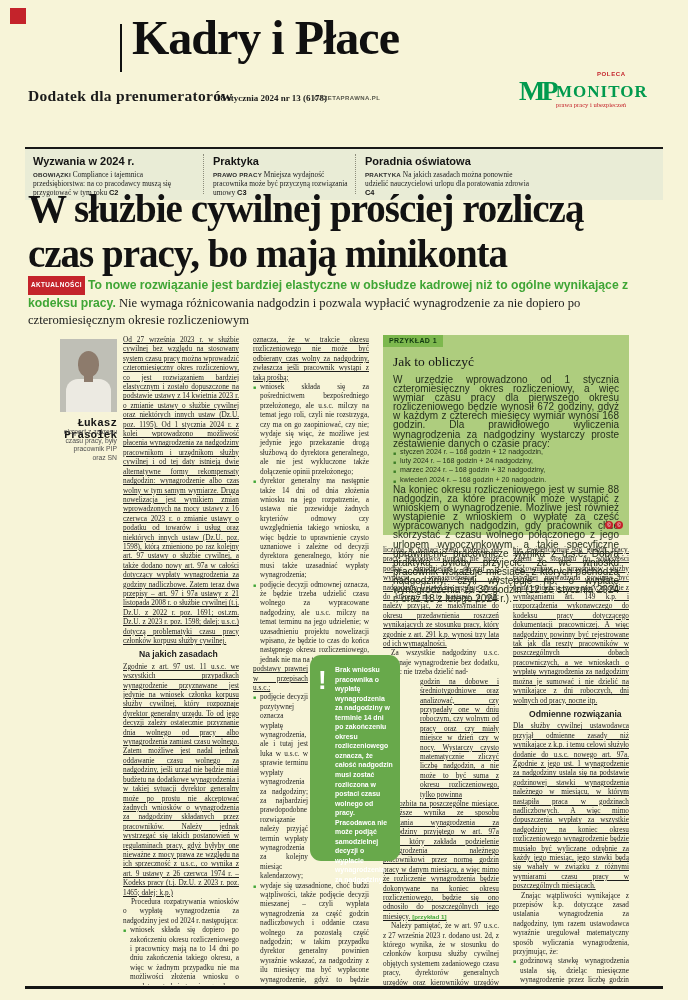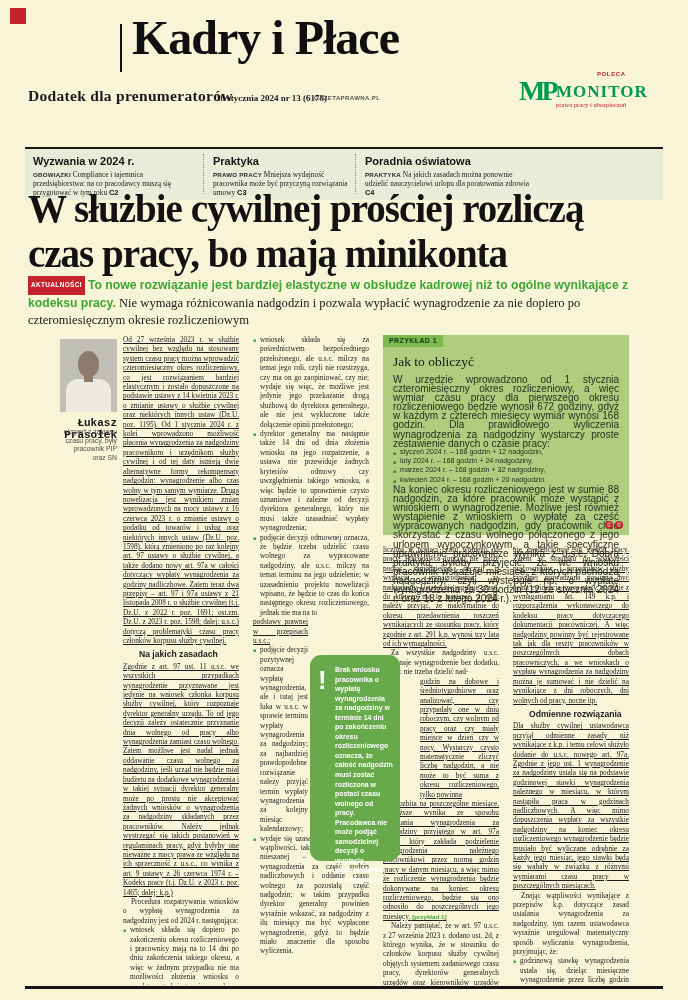--- a/index.html
+++ b/index.html
@@ -132,20 +132,21 @@
 
   <div class="col c1">
     <p class="noind">Od 27 września 2023 r. w służbie cywilnej bez względu na stosowany system czasu pracy można wprowadzić czteromiesięczny okres rozliczeniowy, co jest rozwiązaniem bardziej elastycznym i zostało dopuszczone na podstawie ustawy z 14 kwietnia 2023 r. o zmianie ustawy o służbie cywilnej oraz niektórych innych ustaw (Dz.U. poz. 1195). Od 1 stycznia 2024 r. z kolei wprowadzono możliwość płacenia wynagrodzenia za nadgodziny pracownikom i urzędnikom służby cywilnej i od tej daty istnieją dwie alternatywne formy rekompensaty nadgodzin: wynagrodzenie albo czas wolny w tym samym wymiarze. Druga nowelizacja jest wynikiem zmian wprowadzonych na mocy ustawy z 16 czerwca 2023 r. o zmianie ustawy o podatku od towarów i usług oraz niektórych innych ustaw (Dz.U. poz. 1598), którą zmieniono po raz kolejny art. 97 ustawy o służbie cywilnej, a także dodano nowy art. 97a w całości dotyczący wypłaty wynagrodzenia za godziny nadliczbowe. Zatem teraz dwa przepisy – art. 97 i 97a ustawy z 21 listopada 2008 r. o służbie cywilnej (t.j. Dz.U. z 2022 r. poz. 1691; ost.zm. Dz.U. z 2023 r. poz. 1598; dalej: u.s.c.) dotyczą problematyki czasu pracy członków korpusu służby cywilnej.</p>
     <div class="subhead">Na jakich zasadach</div>
     <p class="noind">Zgodnie z art. 97 ust. 11 u.s.c. we wszystkich przypadkach wynagrodzenie przyznawane jest jedynie na wniosek członka korpusu służby cywilnej, który rozpoznaje dyrektor generalny urzędu. To od jego decyzji zależy ostatecznie przyznanie dnia wolnego od pracy albo wynagrodzenia zamiast czasu wolnego. Zatem możliwe jest nadal jednak oddawanie czasu wolnego za nadgodziny, jeśli urząd nie będzie miał budżetu na dodatkowe wynagrodzenia i w takiej sytuacji dyrektor generalny może po prostu nie akceptować żadnych wniosków o wynagrodzenia za nadgodziny składanych przez pracowników. Należy jednak wystrzegać się takich postanowień w regulaminach pracy, gdyż byłyby one nieważne z mocy prawa ze względu na ich sprzeczność z u.s.c., co wynika z art. 9 ustawy z 26 czerwca 1974 r. – Kodeks pracy (t.j. Dz.U. z 2023 r. poz. 1465; dalej: k.p.)</p>
     <p>Procedura rozpatrywania wniosków o wypłatę wynagrodzenia za nadgodziny jest od 2024 r. następująca:</p>
     <div class="bullet"><span>wniosek składa się dopiero po zakończeniu okresu rozliczeniowego i pracownicy mają na to 14 dni po dniu zakończenia takiego okresu, a więc w żadnym przypadku nie ma możliwości złożenia wniosku o wypłatę w trakcie trwającego okresu rozliczeniowego, co nie</span></div>
   </div>
 
   <div class="col c2">
+    <p class="noind">oznacza, że w trakcie okresu rozliczeniowego nie może być odbierany czas wolny za nadgodziny, zwłaszcza jeśli pracownik wystąpi z taką prośbą;</p>
     <div class="bullet"><span>wniosek składa się za pośrednictwem bezpośredniego przełożonego, ale u.s.c. milczy na temat jego roli, czyli nie rozstrzyga, czy ma on go zaopiniować, czy nie; wydaje się więc, że możliwe jest jedynie jego przekazanie drogą służbową do dyrektora generalnego, ale nie jest wykluczone także dołączenie opinii przełożonego;</span></div>
     <div class="bullet"><span>dyrektor generalny ma następnie także 14 dni od dnia złożenia wniosku na jego rozpatrzenie, a ustawa nie przewiduje żadnych kryteriów odmowy czy uwzględnienia takiego wniosku, a więc będzie to uprawnienie czysto uznaniowe i zależne od decyzji dyrektora generalnego, który nie musi także uzasadniać wypłaty wynagrodzenia;</span></div>
     <div class="bullet"><span>podjęcie decyzji odmownej oznacza, że będzie trzeba udzielić czasu wolnego za wypracowane nadgodziny, ale u.s.c. milczy na temat terminu na jego udzielenie; w uzasadnieniu projektu nowelizacji wpisano, że będzie to czas do końca następnego okresu rozliczeniowego, jednak nie ma na to</span></div>
     <div class="narrow2">
       <p class="noind">podstawy prawnej w przepisach u.s.c.;</p>
       <div class="bullet"><span>podjęcie decyzji pozytywnej oznacza wypłatę wynagrodzenia, ale i tutaj jest luka w u.s.c. w sprawie terminu wypłaty wynagrodzenia za nadgodziny; za najbardziej prawdopodobne rozwiązanie należy przyjąć termin wypłaty wynagrodzenia za kolejny miesiąc kalendarzowy;</span></div>
     </div>
     <div class="bullet"><span>wydaje się uzasadnione, choć budzi wątpliwości, także podjęcie decyzji mieszanej – czyli wypłata wynagrodzenia za część godzin nadliczbowych i oddanie czasu wolnego za pozostałą część nadgodzin; w takim przypadku dyrektor generalny powinien wyraźnie wskazać, za nadgodziny z ilu miesięcy ma być wypłacone wynagrodzenie, gdyż to będzie miało znaczenie dla sposobu wyliczenia.</span></div>
 
   </div>

